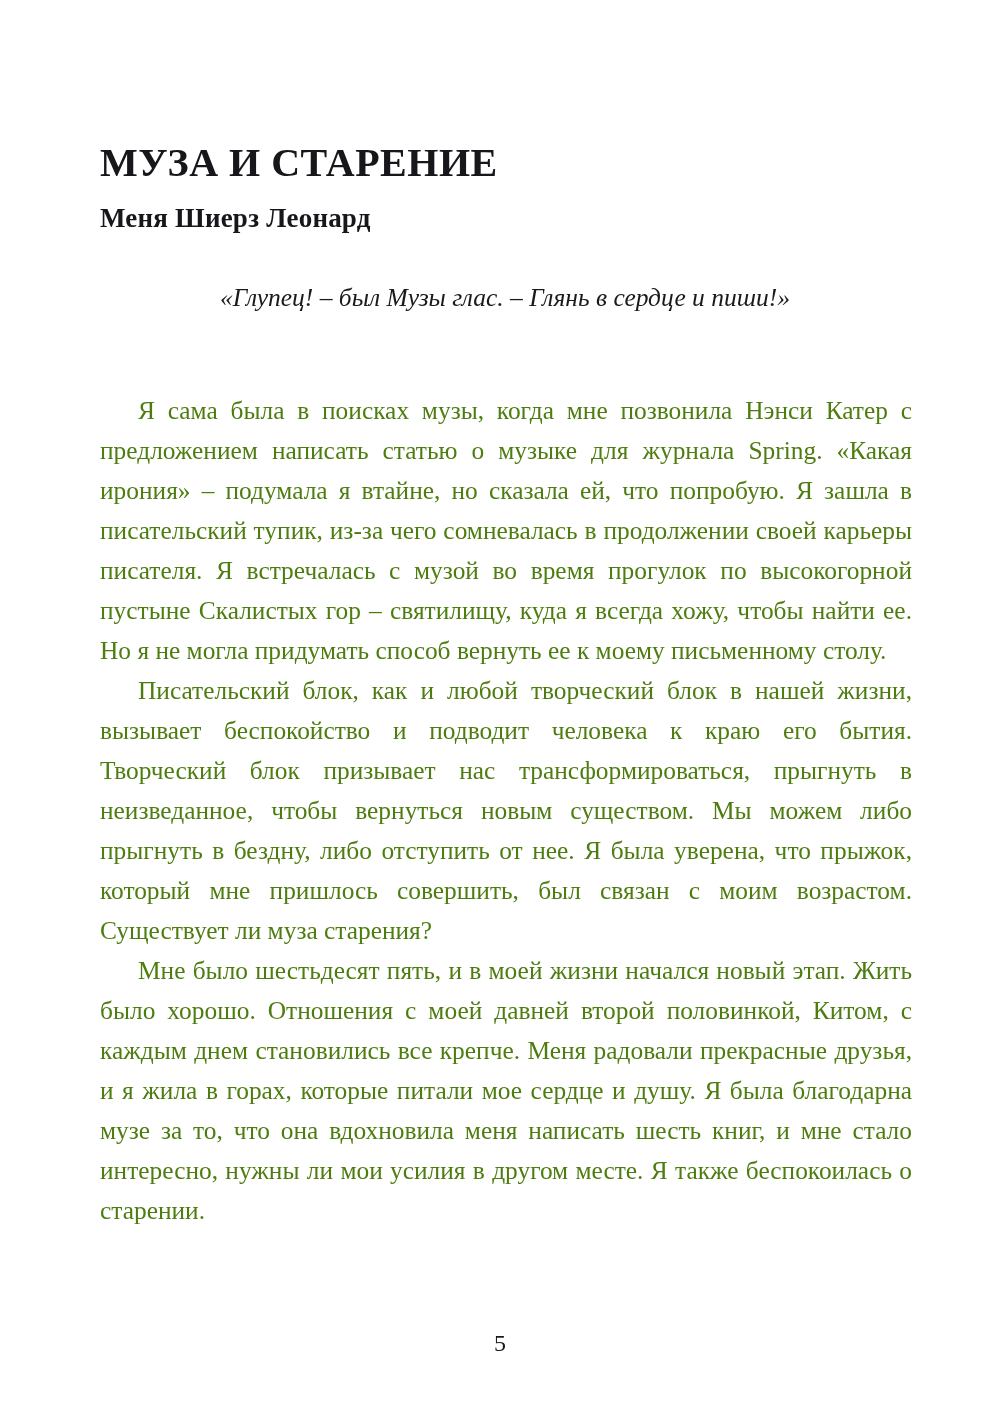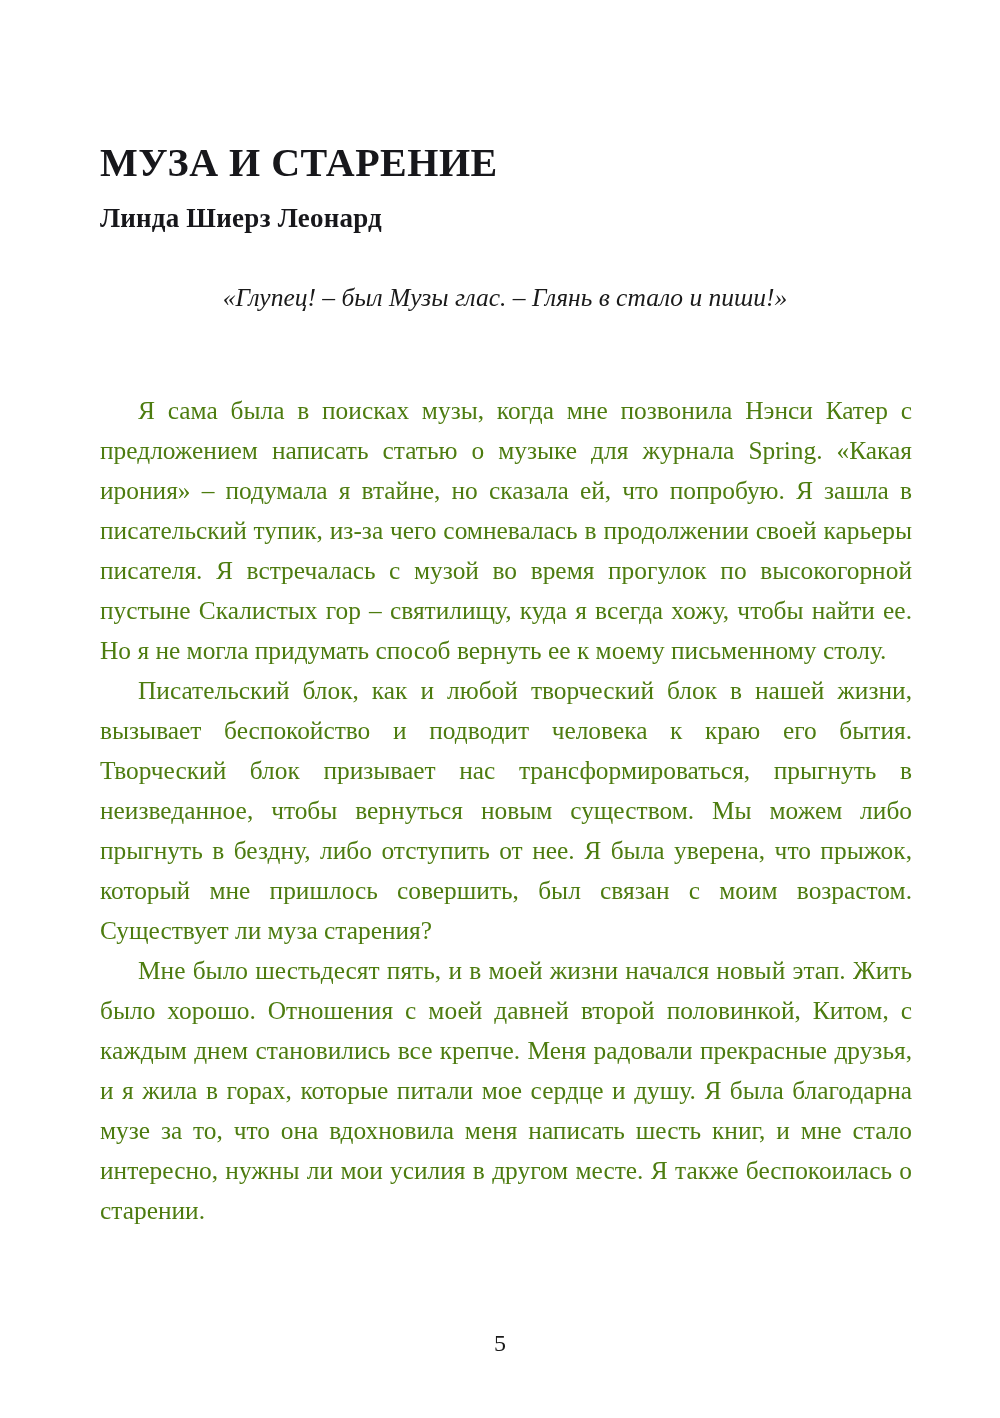--- a/index.html
+++ b/index.html
@@ -103,25 +103,25 @@
     color: #1a1a1a;
   }
 </style>
 </head>
 <body>
 
 <div class="page">
 
   <div class="heading-block">
     <h1 class="chapter-title">МУЗА И СТАРЕНИЕ</h1>
-    <h2 class="chapter-author">Линда Шиерз Леонард</h2>
+    <h2 class="chapter-author">Меня Шиерз Леонард</h2>
   </div>
 
   <div class="epigraph">
-    <span class="epigraph-quote">«Глупец! – был Музы глас. – Глянь в стало и пиши!»</span>
+    <span class="epigraph-quote">«Глупец! – был Музы глас. – Глянь в сердце и пиши!»</span>
   </div>
 
   <div class="body-text">
     <p>Я сама была в поисках музы, когда мне позвонила Нэнси Катер с предложением написать статью о музыке для журнала Spring. «Какая ирония» – подумала я втайне, но сказала ей, что попробую. Я зашла в писательский тупик, из-за чего сомневалась в продолжении своей карьеры писателя. Я встречалась с музой во время прогулок по высокогорной пустыне Скалистых гор – святилищу, куда я всегда хожу, чтобы найти ее. Но я не могла придумать способ вернуть ее к моему письменному столу.</p>
     <p>Писательский блок, как и любой творческий блок в нашей жизни, вызывает беспокойство и подводит человека к краю его бытия. Творческий блок призывает нас трансформироваться, прыгнуть в неизведанное, чтобы вернуться новым существом. Мы можем либо прыгнуть в бездну, либо отступить от нее. Я была уверена, что прыжок, который мне пришлось совершить, был связан с моим возрастом. Существует ли муза старения?</p>
     <p>Мне было шестьдесят пять, и в моей жизни начался новый этап. Жить было хорошо. Отношения с моей давней второй половинкой, Китом, с каждым днем становились все крепче. Меня радовали прекрасные друзья, и я жила в горах, которые питали мое сердце и душу. Я была благодарна музе за то, что она вдохновила меня написать шесть книг, и мне стало интересно, нужны ли мои усилия в другом месте. Я также беспокоилась о старении.</p>
   </div>
 
   <div class="folio">5</div>
 

